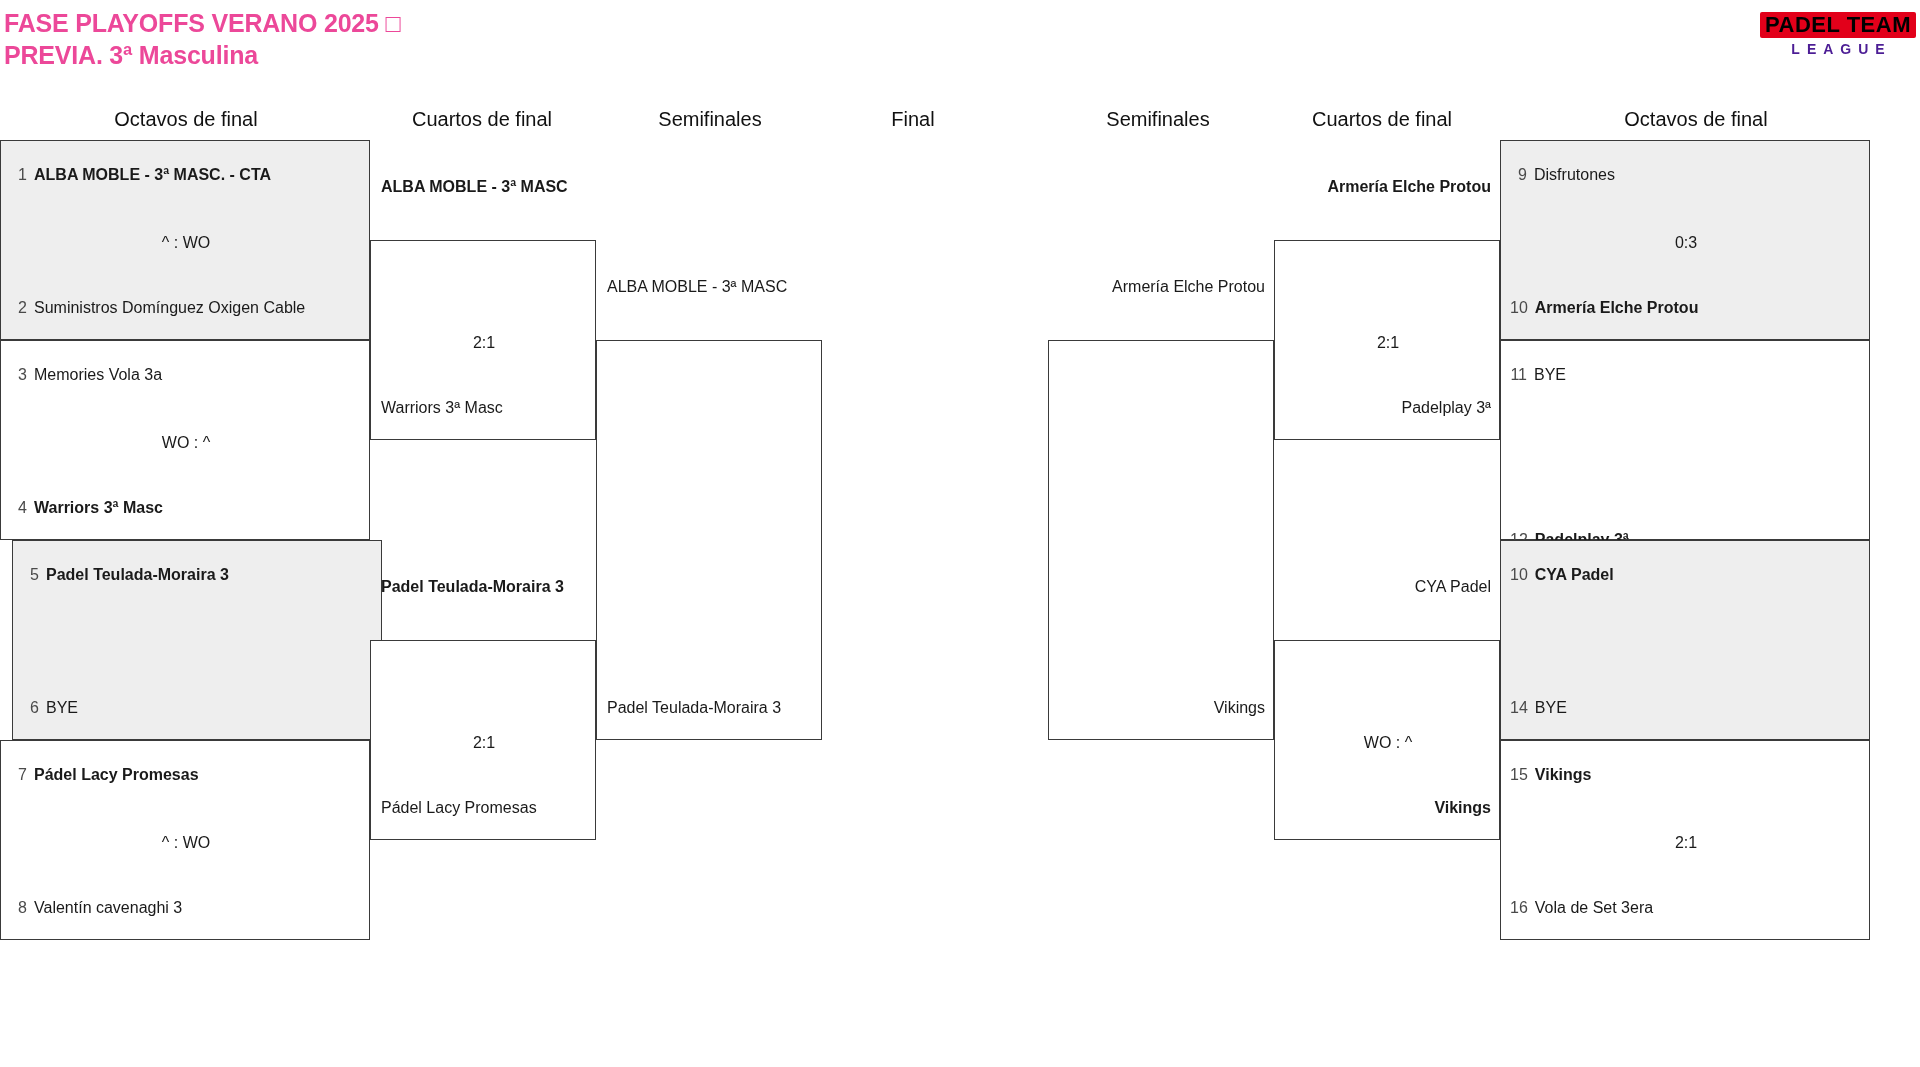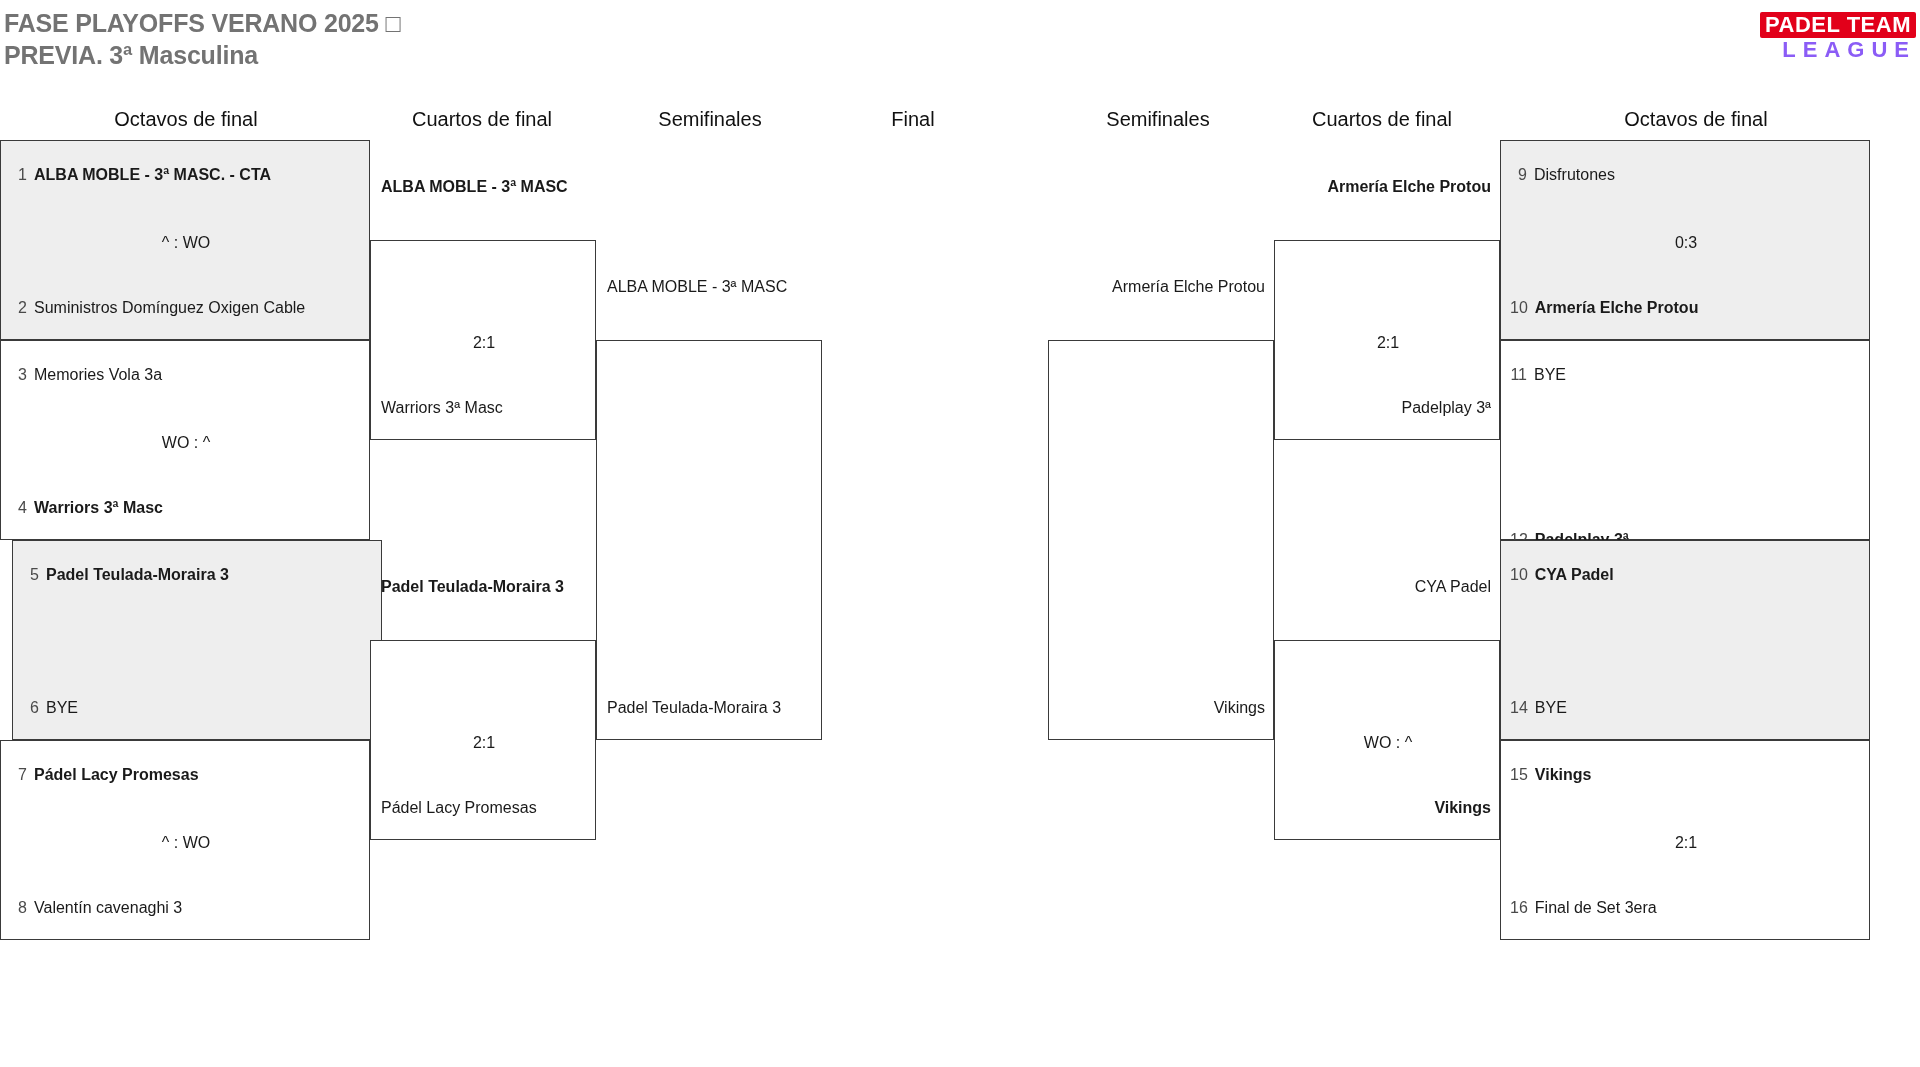--- a/index.html
+++ b/index.html
@@ -9,38 +9,38 @@
     font-family: "Liberation Sans", sans-serif;
     color: #1a1a1a;
     overflow: hidden;
   }
   #root { position: relative; width: 1920px; height: 1067px; }
 
   
   .title {
     position: absolute; left: 4px; top: 7px;
     font-size: 25px; font-weight: 700; line-height: 1.28;
-    letter-spacing: -0.2px; color: #737373;
+    letter-spacing: -0.2px; color: #ec4899;
     white-space: pre-line;
   }
   .logo {
     position: absolute; right: 4px; top: 12px;
     width: 156px; height: 50px;
     display: flex; flex-direction: column;
   }
   .logo-top {
-    background: #e2001a; color: #ffffff;
+    background: #e2001a; color: #000000;
     font-size: 22px; font-weight: 800; letter-spacing: 0.5px;
     text-align: center; line-height: 26px; height: 26px;
     border-radius: 2px;
   }
   .logo-bot {
-    background: #ffffff; color: #8b5cf6;
-    font-size: 22px; font-weight: 800; letter-spacing: 7px;
-    text-align: right; line-height: 23px; height: 23px;
+    background: #ffffff; color: #4c1d95;
+    font-size: 14px; font-weight: 800; letter-spacing: 7px;
+    text-align: center; line-height: 23px; height: 23px;
     padding-left: 7px;
   }
 
   
   .rnd-hdr {
     position: absolute; top: 108px;
     font-size: 20px; font-weight: 400; color: #111;
     text-align: center; white-space: nowrap;
   }
 
@@ -168,16 +168,16 @@
 
   <div class="box grey" style="left:1500px;top:540px;width:370px;height:200px;">
     <div class="slot bold" style="left:9px;top:26px;width:356px;"><span class="seed">10</span><span>CYA Padel</span></div>
     <div class="score" style="left:0px;top:93px;width:370px;"></div>
     <div class="slot" style="left:9px;top:159px;width:356px;"><span class="seed">14</span><span>BYE</span></div>
   </div>
 
   <div class="box" style="left:1500px;top:740px;width:370px;height:200px;">
     <div class="slot bold" style="left:9px;top:26px;width:356px;"><span class="seed">15</span><span>Vikings</span></div>
     <div class="score" style="left:0px;top:93px;width:370px;">2:1</div>
-    <div class="slot" style="left:9px;top:159px;width:356px;"><span class="seed">16</span><span>Final de Set 3era</span></div>
+    <div class="slot" style="left:9px;top:159px;width:356px;"><span class="seed">16</span><span>Vola de Set 3era</span></div>
   </div>
 
 </div>
 
 </body></html>

